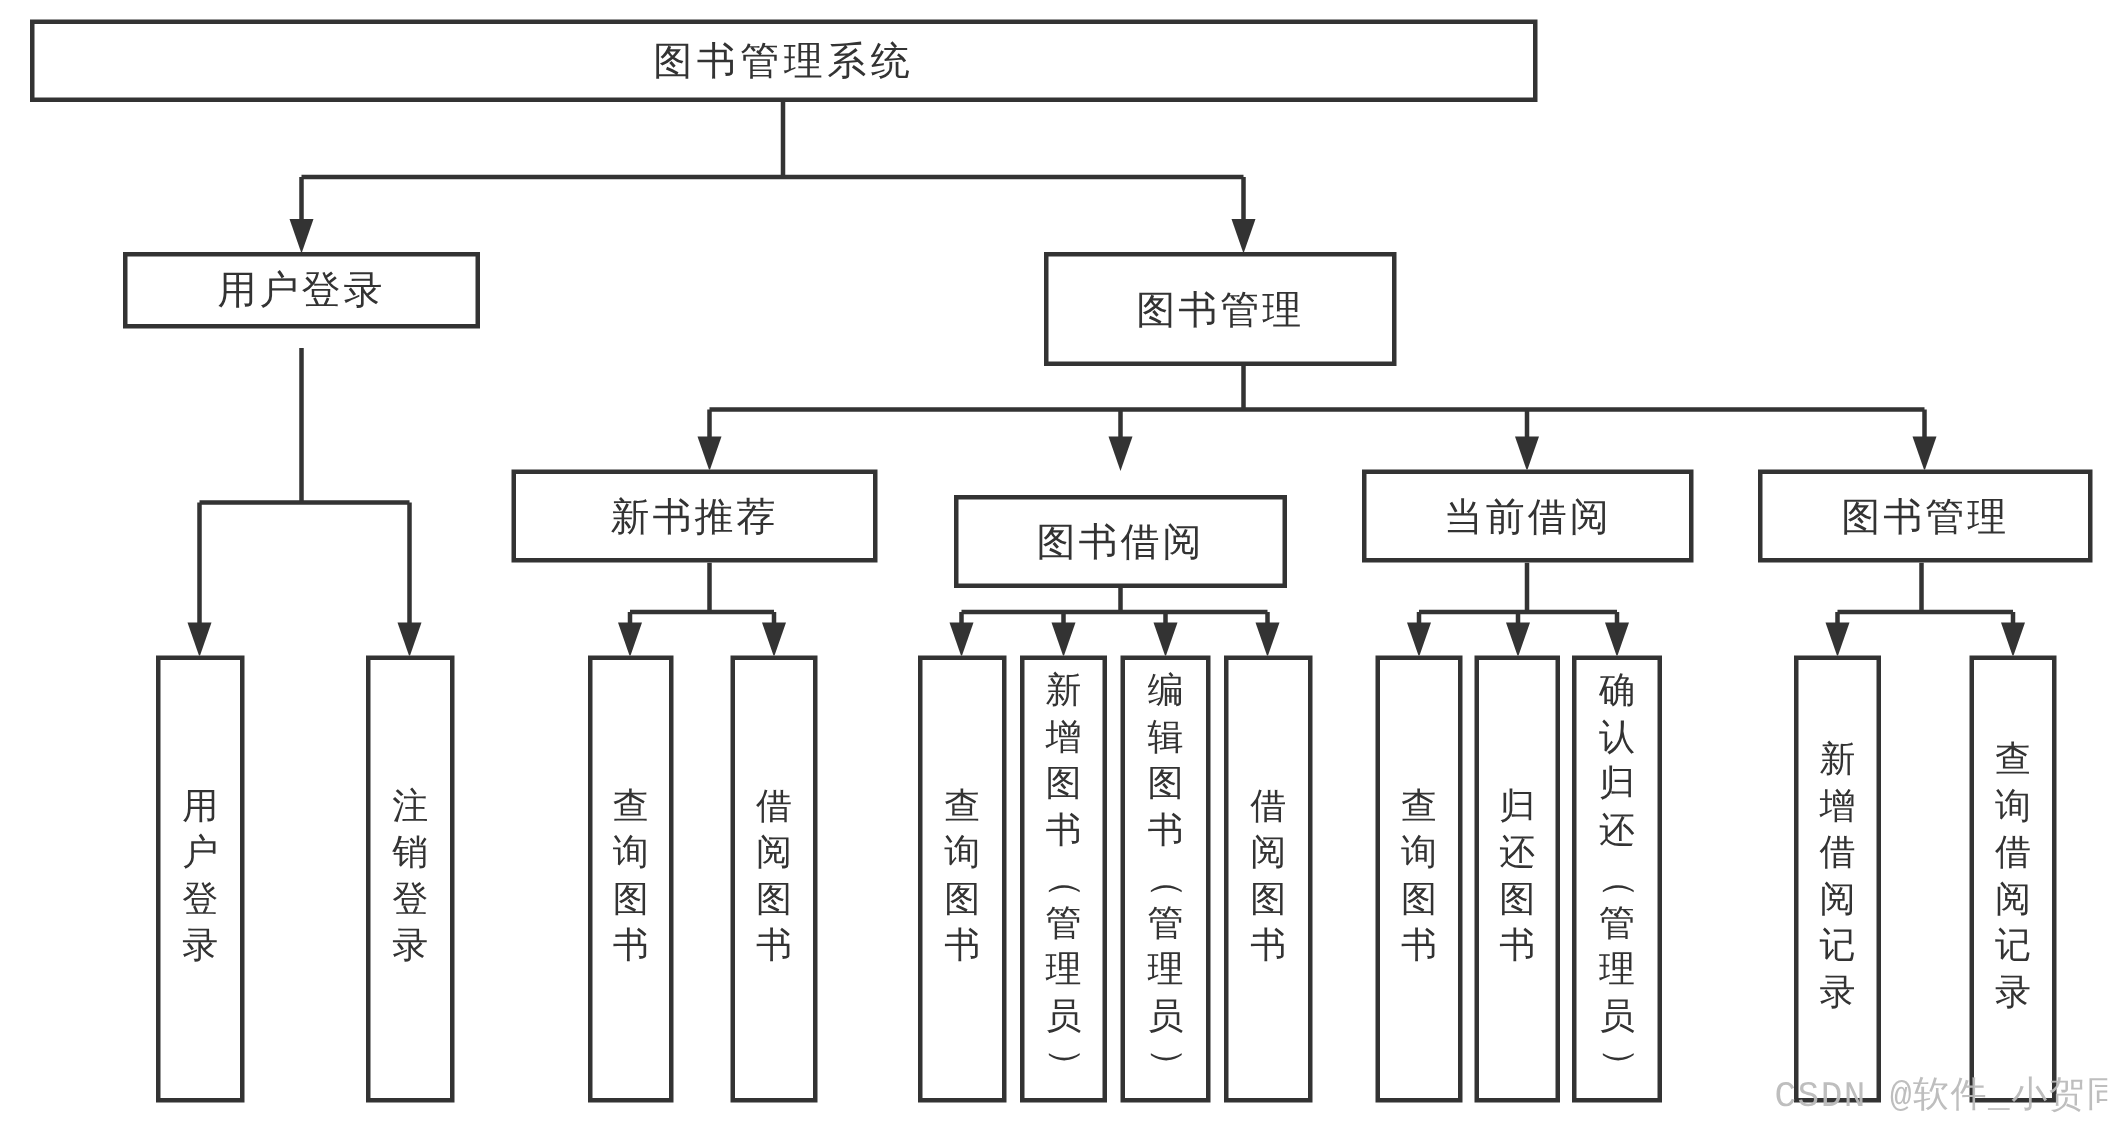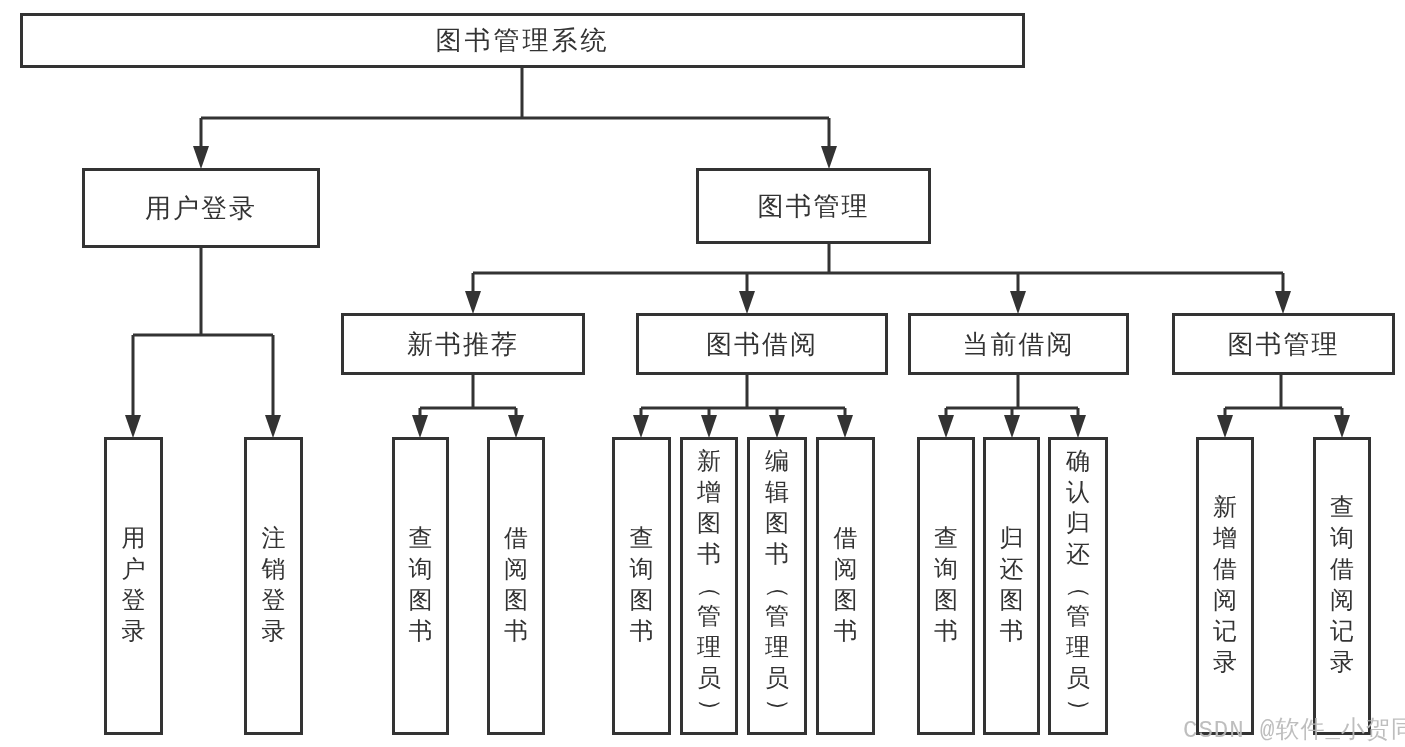--- a/index.html
+++ b/index.html
@@ -80,25 +80,25 @@
 
     <g>
       <path d="M1281 375 V408 M1225 408 H1342 M1225 408 V418 M1342 408 V418"></path>
       <polygon points="1225,438 1217,415 1233,415"></polygon>
       <polygon points="1342,438 1334,415 1350,415"></polygon>
     </g>
   </svg>
 
   <div class="node h-node root-node" style="left:20px;top:13px;width:1005px;height:55px">图书管理系统</div>
 
-  <div class="node h-node" style="left:82px;top:168px;width:238px;height:80px">用户登录</div>
+  <div class="node h-node" style="left:82px;top:168px;width:238px;height:51px">用户登录</div>
   <div class="node h-node" style="left:696px;top:168px;width:235px;height:76px">图书管理</div>
 
   <div class="node h-node" style="left:341px;top:313px;width:244px;height:62px">新书推荐</div>
-  <div class="node h-node" style="left:636px;top:313px;width:252px;height:62px">图书借阅</div>
+  <div class="node h-node" style="left:636px;top:330px;width:222px;height:62px">图书借阅</div>
   <div class="node h-node" style="left:908px;top:313px;width:221px;height:62px">当前借阅</div>
   <div class="node h-node" style="left:1172px;top:313px;width:223px;height:62px">图书管理</div>
 
   <div class="node v-node" style="left:104px;top:437px;width:59px;height:298px">
       <span class="vchar">用</span>
       <span class="vchar">户</span>
       <span class="vchar">登</span>
       <span class="vchar">录</span>
     </div>
   <div class="node v-node" style="left:244px;top:437px;width:59px;height:298px">

